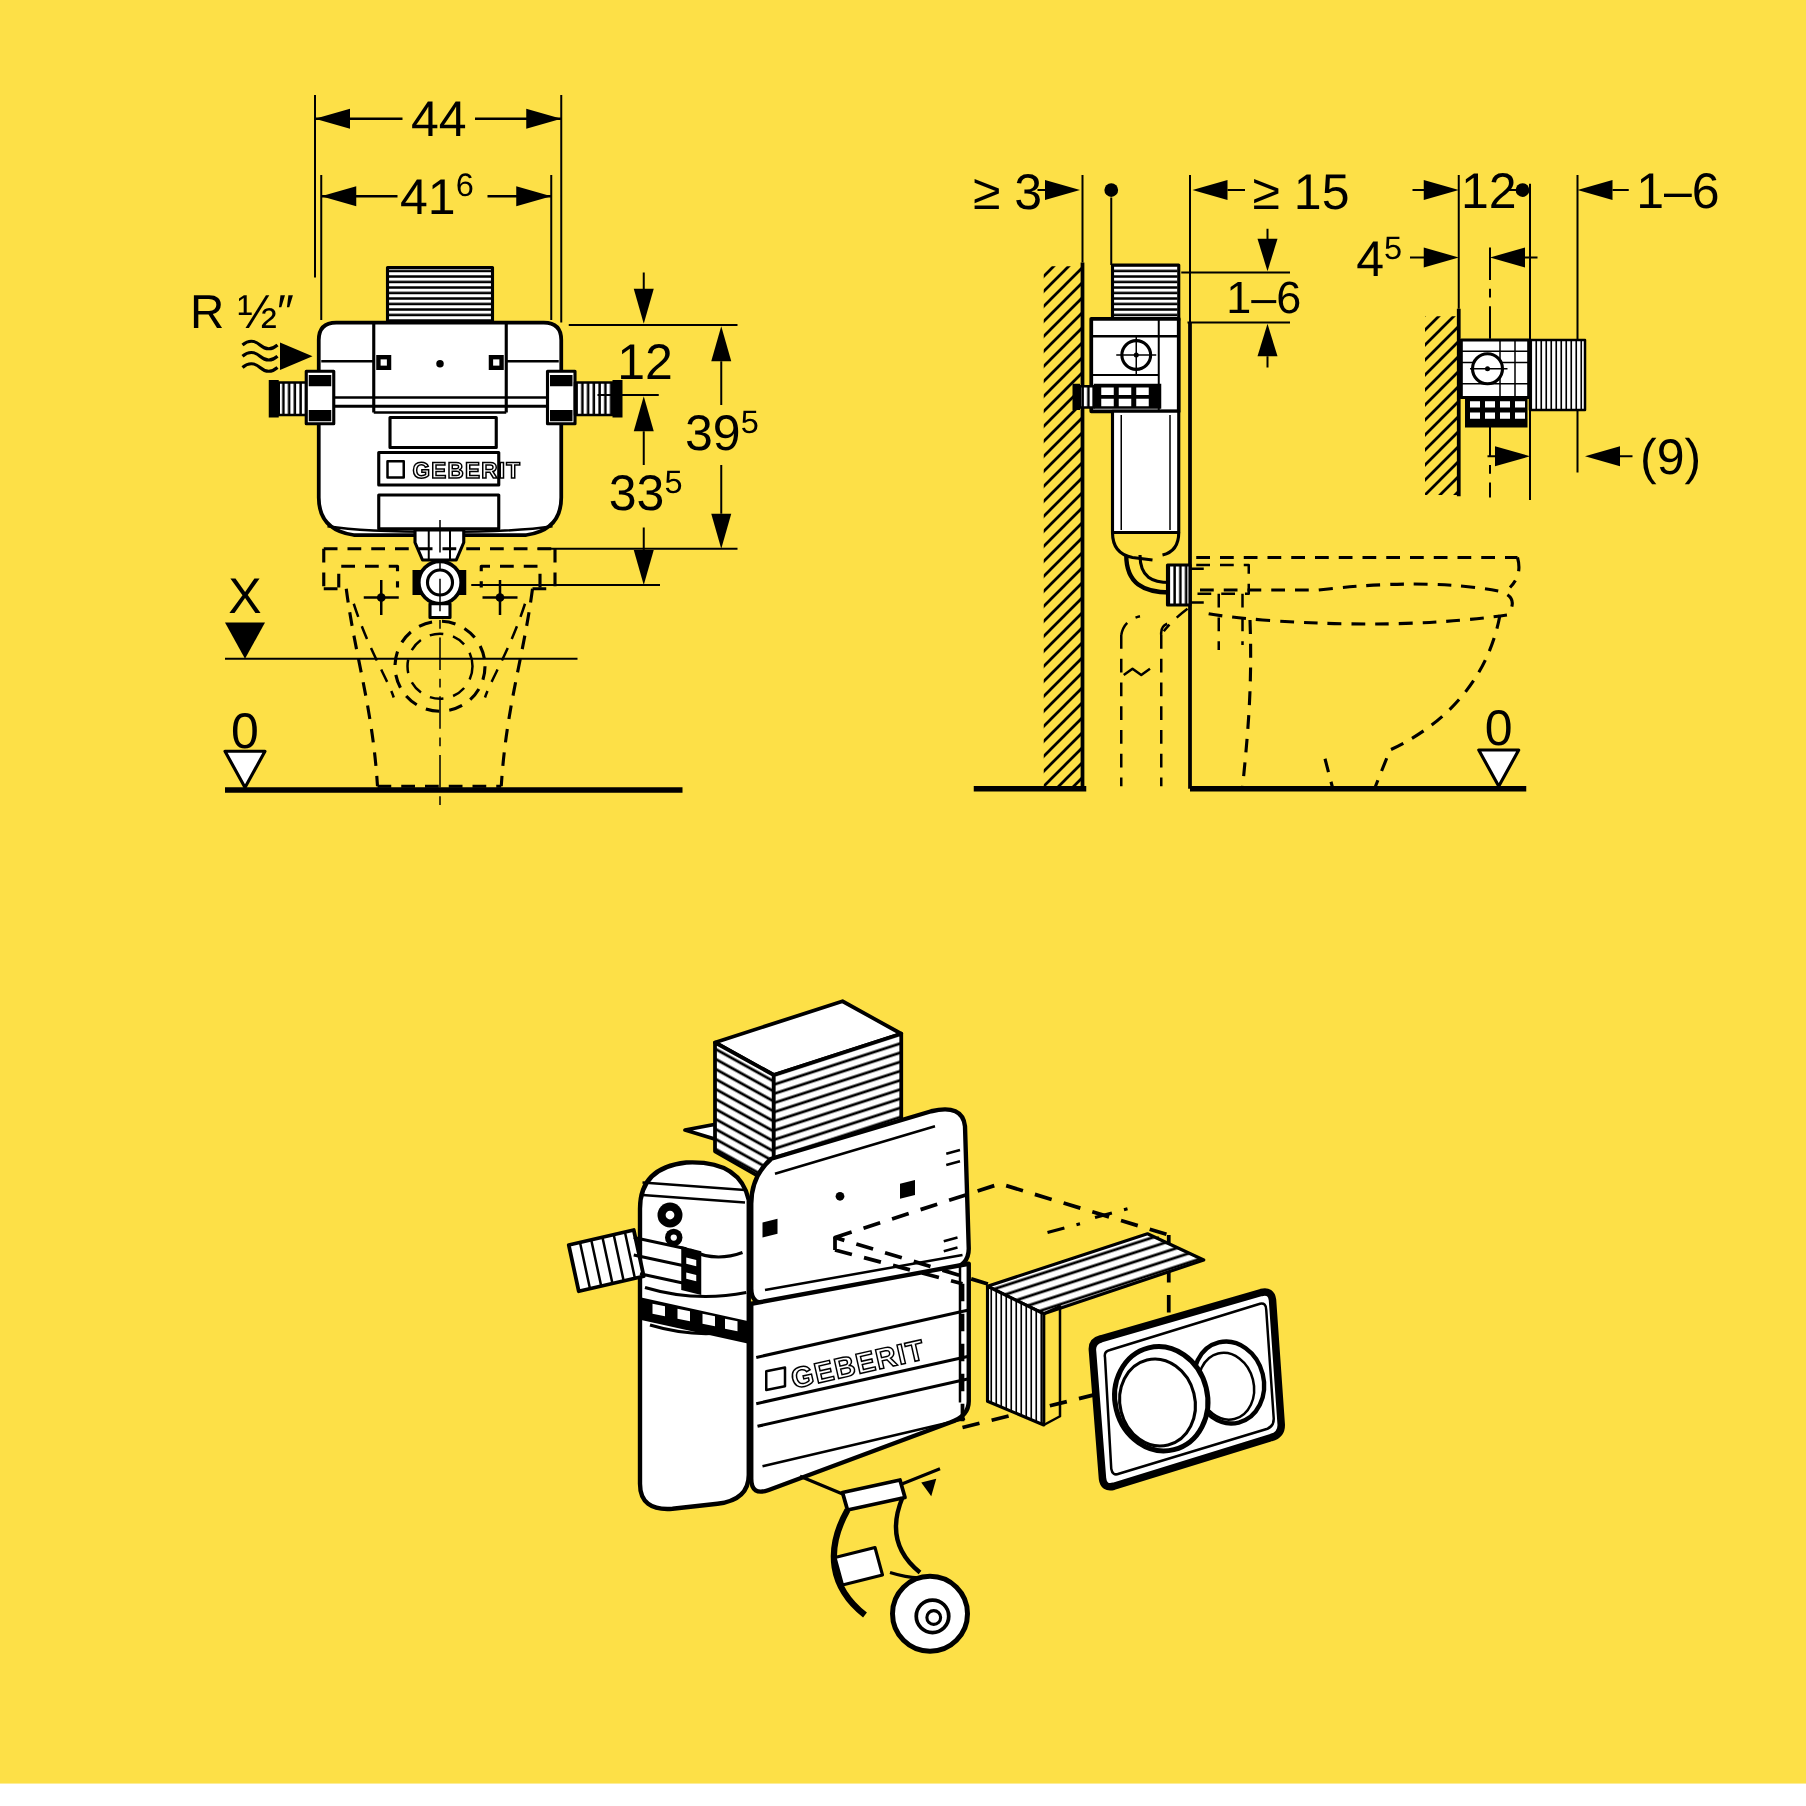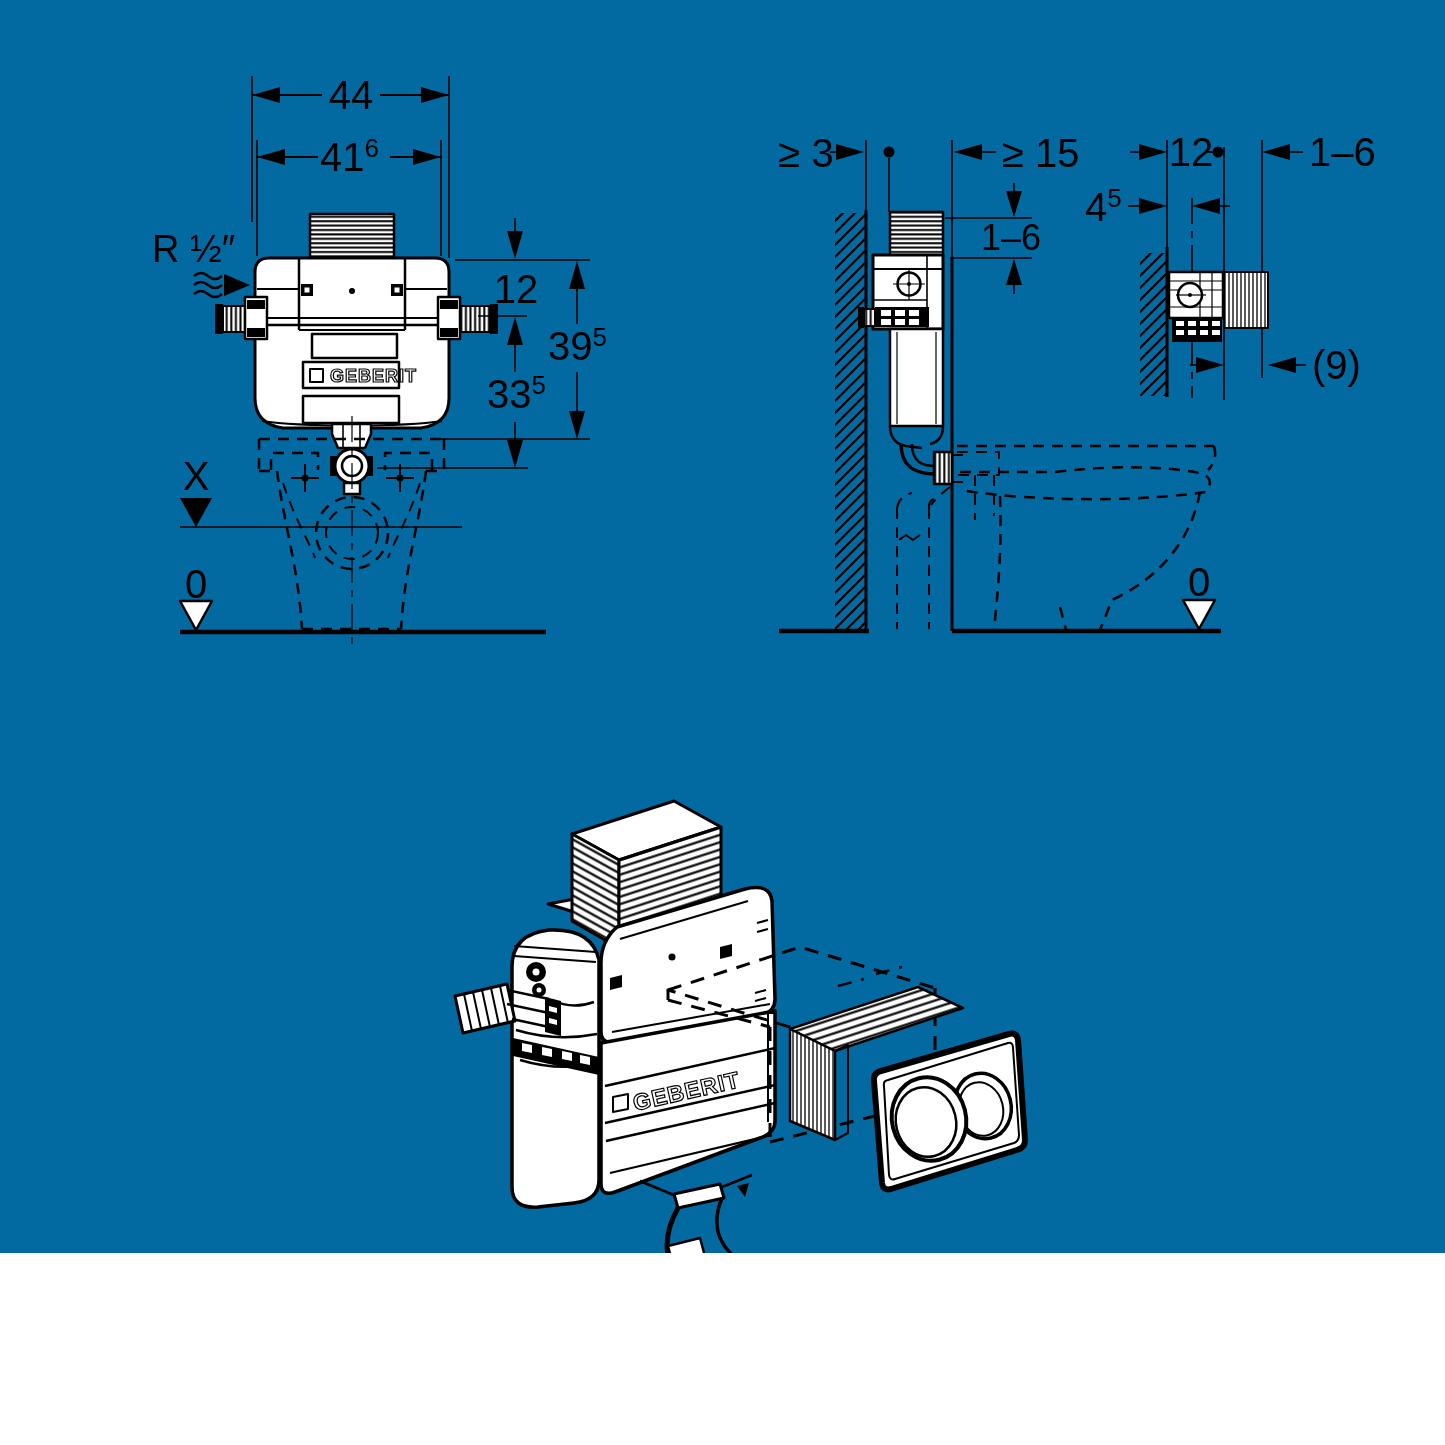--- a/index.html
+++ b/index.html
@@ -1,16 +1,16 @@
 <!DOCTYPE html>
 <html><head>
 <meta charset="utf-8">
 <style>
   html,body{margin:0;padding:0;background:#fff}
-  .stage{position:relative;width:1445px;height:1253px;background:#0369a1;
+  .stage{position:relative;width:1445px;height:1427px;background:#fde047;
          font-family:"Liberation Sans",sans-serif;overflow:hidden}
   svg{display:block}
   svg text{fill:#000;font-family:"Liberation Sans",sans-serif}
   .ln{fill:none;stroke:#000;stroke-linejoin:round}
   .w1{stroke-width:1.2}.w15{stroke-width:1.6}.w2{stroke-width:2}.w25{stroke-width:2.5}
   .w3{stroke-width:3}.w35{stroke-width:3.5}.w4{stroke-width:4}.w45{stroke-width:4.5}.w5{stroke-width:5}.w6{stroke-width:6}
   .dsh{stroke-dasharray:11 8}
   .dshb{stroke-dasharray:14 10}
   .cl{stroke-dasharray:26 7 7 7}
   .ar{fill:#000;stroke:none}

